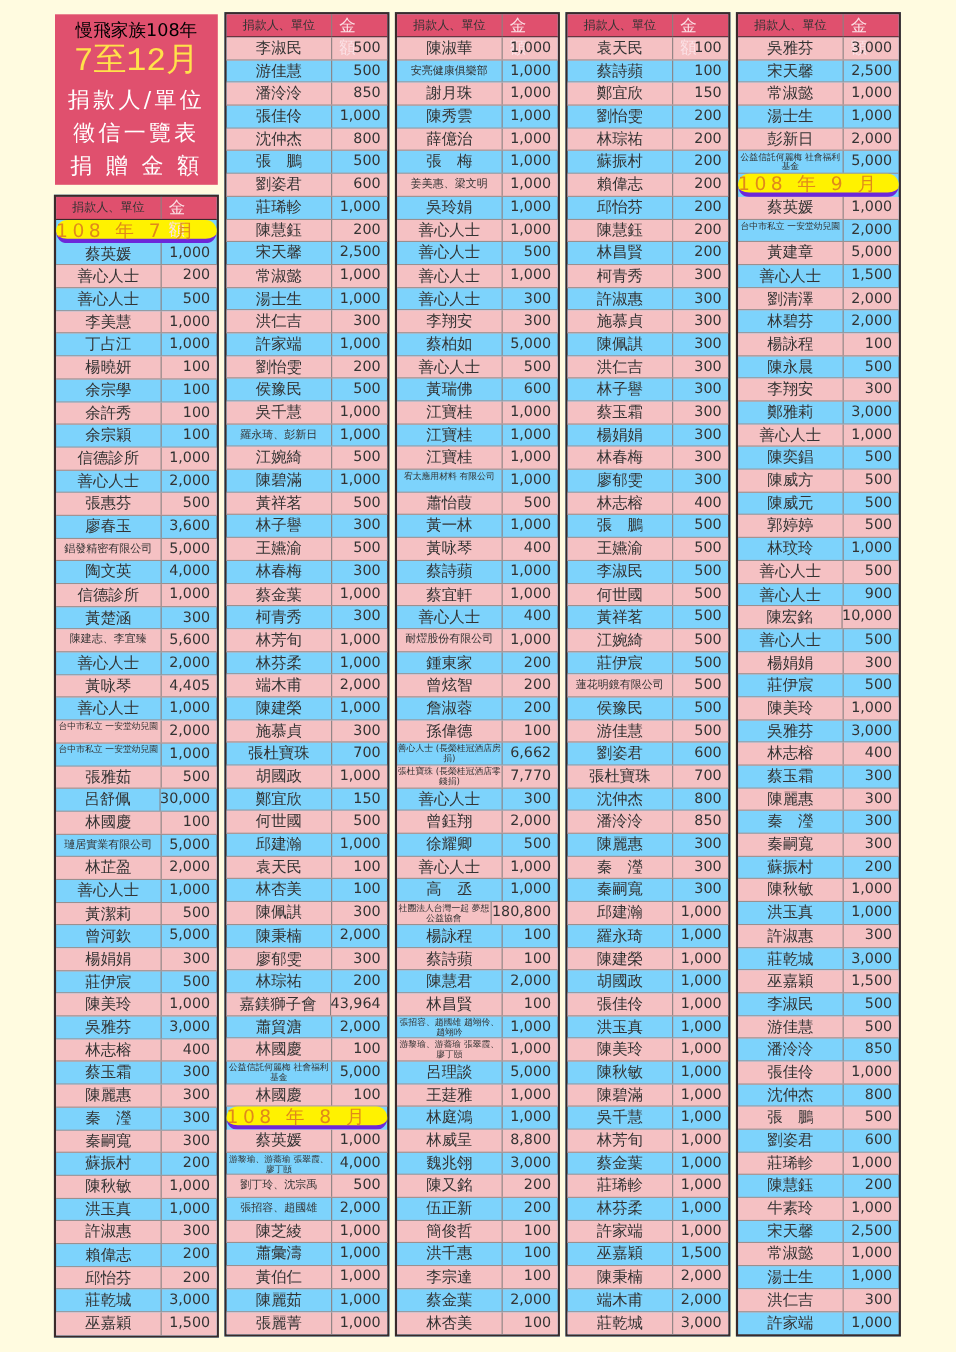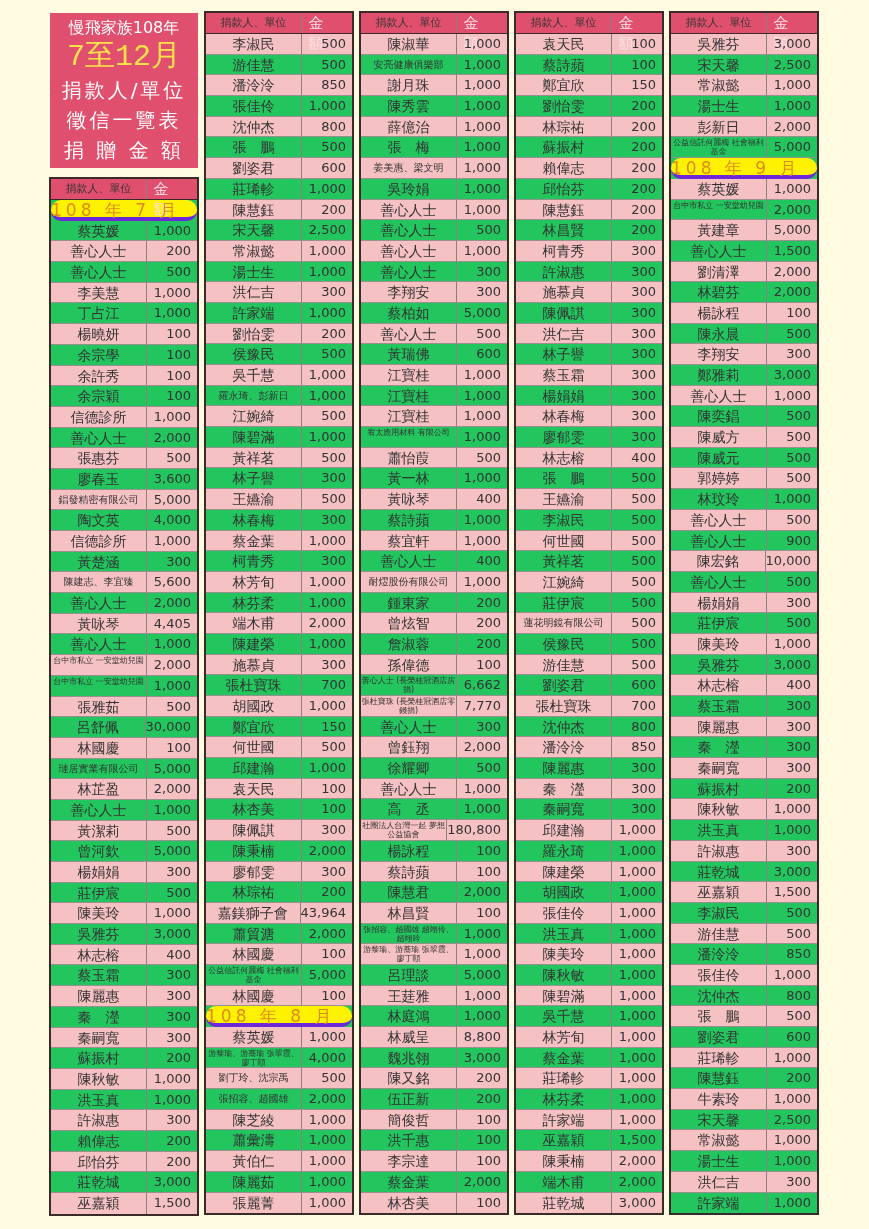--- a/index.html
+++ b/index.html
@@ -1,21 +1,21 @@
 <!DOCTYPE html>
 <html><head>
 <meta charset="utf-8">
 <style>
   html,body{margin:0;padding:0;}
   body{width:869px;height:1229px;background:#fffbe0;position:relative;overflow:hidden;font-family:"DejaVu Sans","Liberation Sans",sans-serif;}
   .title-box{position:absolute;left:50px;top:13px;width:148px;height:155px;background:#e0506e;color:#fff;text-align:center;box-sizing:border-box;padding-top:4px;}
-  .title-box .t1{color:#ffffff;font-size:16px;line-height:22px;letter-spacing:0px;}
+  .title-box .t1{color:#000000;font-size:16px;line-height:22px;letter-spacing:0px;}
   .title-box .t2{color:#ffe24a;font-size:30px;line-height:36px;font-family:Liberation Mono, monospace;}
   .title-box .t3{font-size:20px;line-height:30px;letter-spacing:3px;}
-  .tbl{position:absolute;border:2px solid #3a2a2a;background:#22c55e;box-sizing:border-box;}
+  .tbl{position:absolute;border:2px solid #3a2a2a;background:#7dd3fc;box-sizing:border-box;}
   .tbl .row{display:flex;height:20.7px;border-bottom:1px solid #9a9090;box-sizing:border-box;}
   .tbl .row:last-child{border-bottom:none;}
   .tbl .hdr{background:#e0506e;color:#f5c6cf;height:21px;border-bottom:1px solid #3a2a2a;}
   .tbl .hdr .n{font-size:11px;}
   .tbl .hdr .a{font-size:15px;color:#fbe0e5;text-align:center;padding-right:16px;letter-spacing:6px;}
   .tbl .n{width:96px;border-right:1px solid #8a8080;text-align:center;font-size:14px;line-height:20px;color:#333;overflow:hidden;white-space:nowrap;box-sizing:border-box;}
   .tbl .a{flex:1;text-align:right;padding-right:6px;font-size:13px;line-height:20px;color:#333;box-sizing:border-box;}
   .tbl .pink{background:#f5c1c3;}
   .tbl .small .n{font-size:10px;}
   .tbl .tiny .n{font-size:8px;line-height:9px;padding-top:1px;white-space:normal;}

